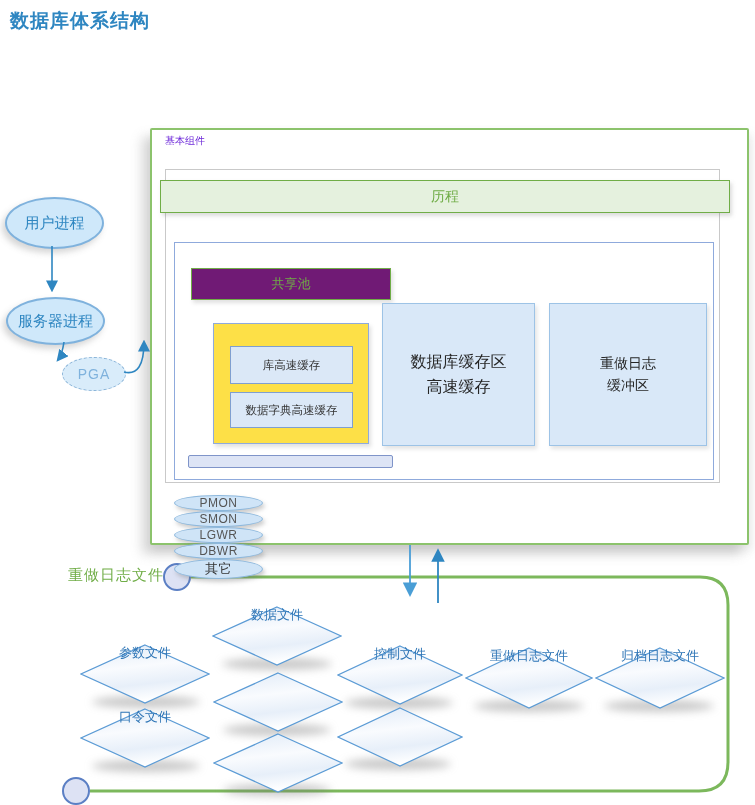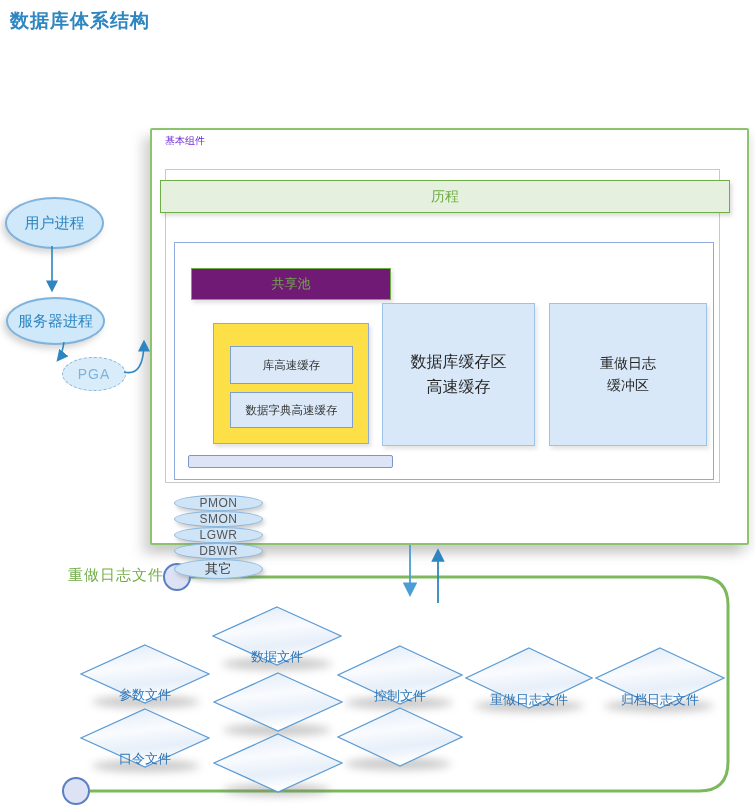--- a/index.html
+++ b/index.html
@@ -83,21 +83,21 @@
   .pga{
     left:62px;top:357px;width:62px;height:32px;background:#d9ecfa;
     border:1.5px dashed #8ab4d8;border-radius:50%;box-shadow:none;
     display:flex;align-items:center;justify-content:center;position:absolute;
   }
   .pga span{font-size:14px;color:#7fb2dd;letter-spacing:1px;}
   
   .dbfiles-label{left:68px;top:566px;font-size:15px;color:#70ad47;letter-spacing:1px;}
   .connector-svg{left:0;top:0;width:755px;height:805px;z-index:1;pointer-events:none;}
   .diamond{
-    position:absolute;z-index:2;display:flex;align-items:flex-end;justify-content:center;
+    position:absolute;z-index:2;display:flex;align-items:flex-start;justify-content:center;
   }
   .diamond svg{position:absolute;left:0;top:0;width:100%;height:100%;}
   .diamond span{position:relative;font-size:13px;color:#2e75b6;z-index:1;}
   .d-shadow{
     position:absolute;border-radius:50%;background:rgba(120,120,120,0.4);
     filter:blur(4px);z-index:1;
   }
   .arrows-svg{left:0;top:0;width:755px;height:805px;z-index:3;pointer-events:none;}
   .layer2{z-index:2;}
 </style>

